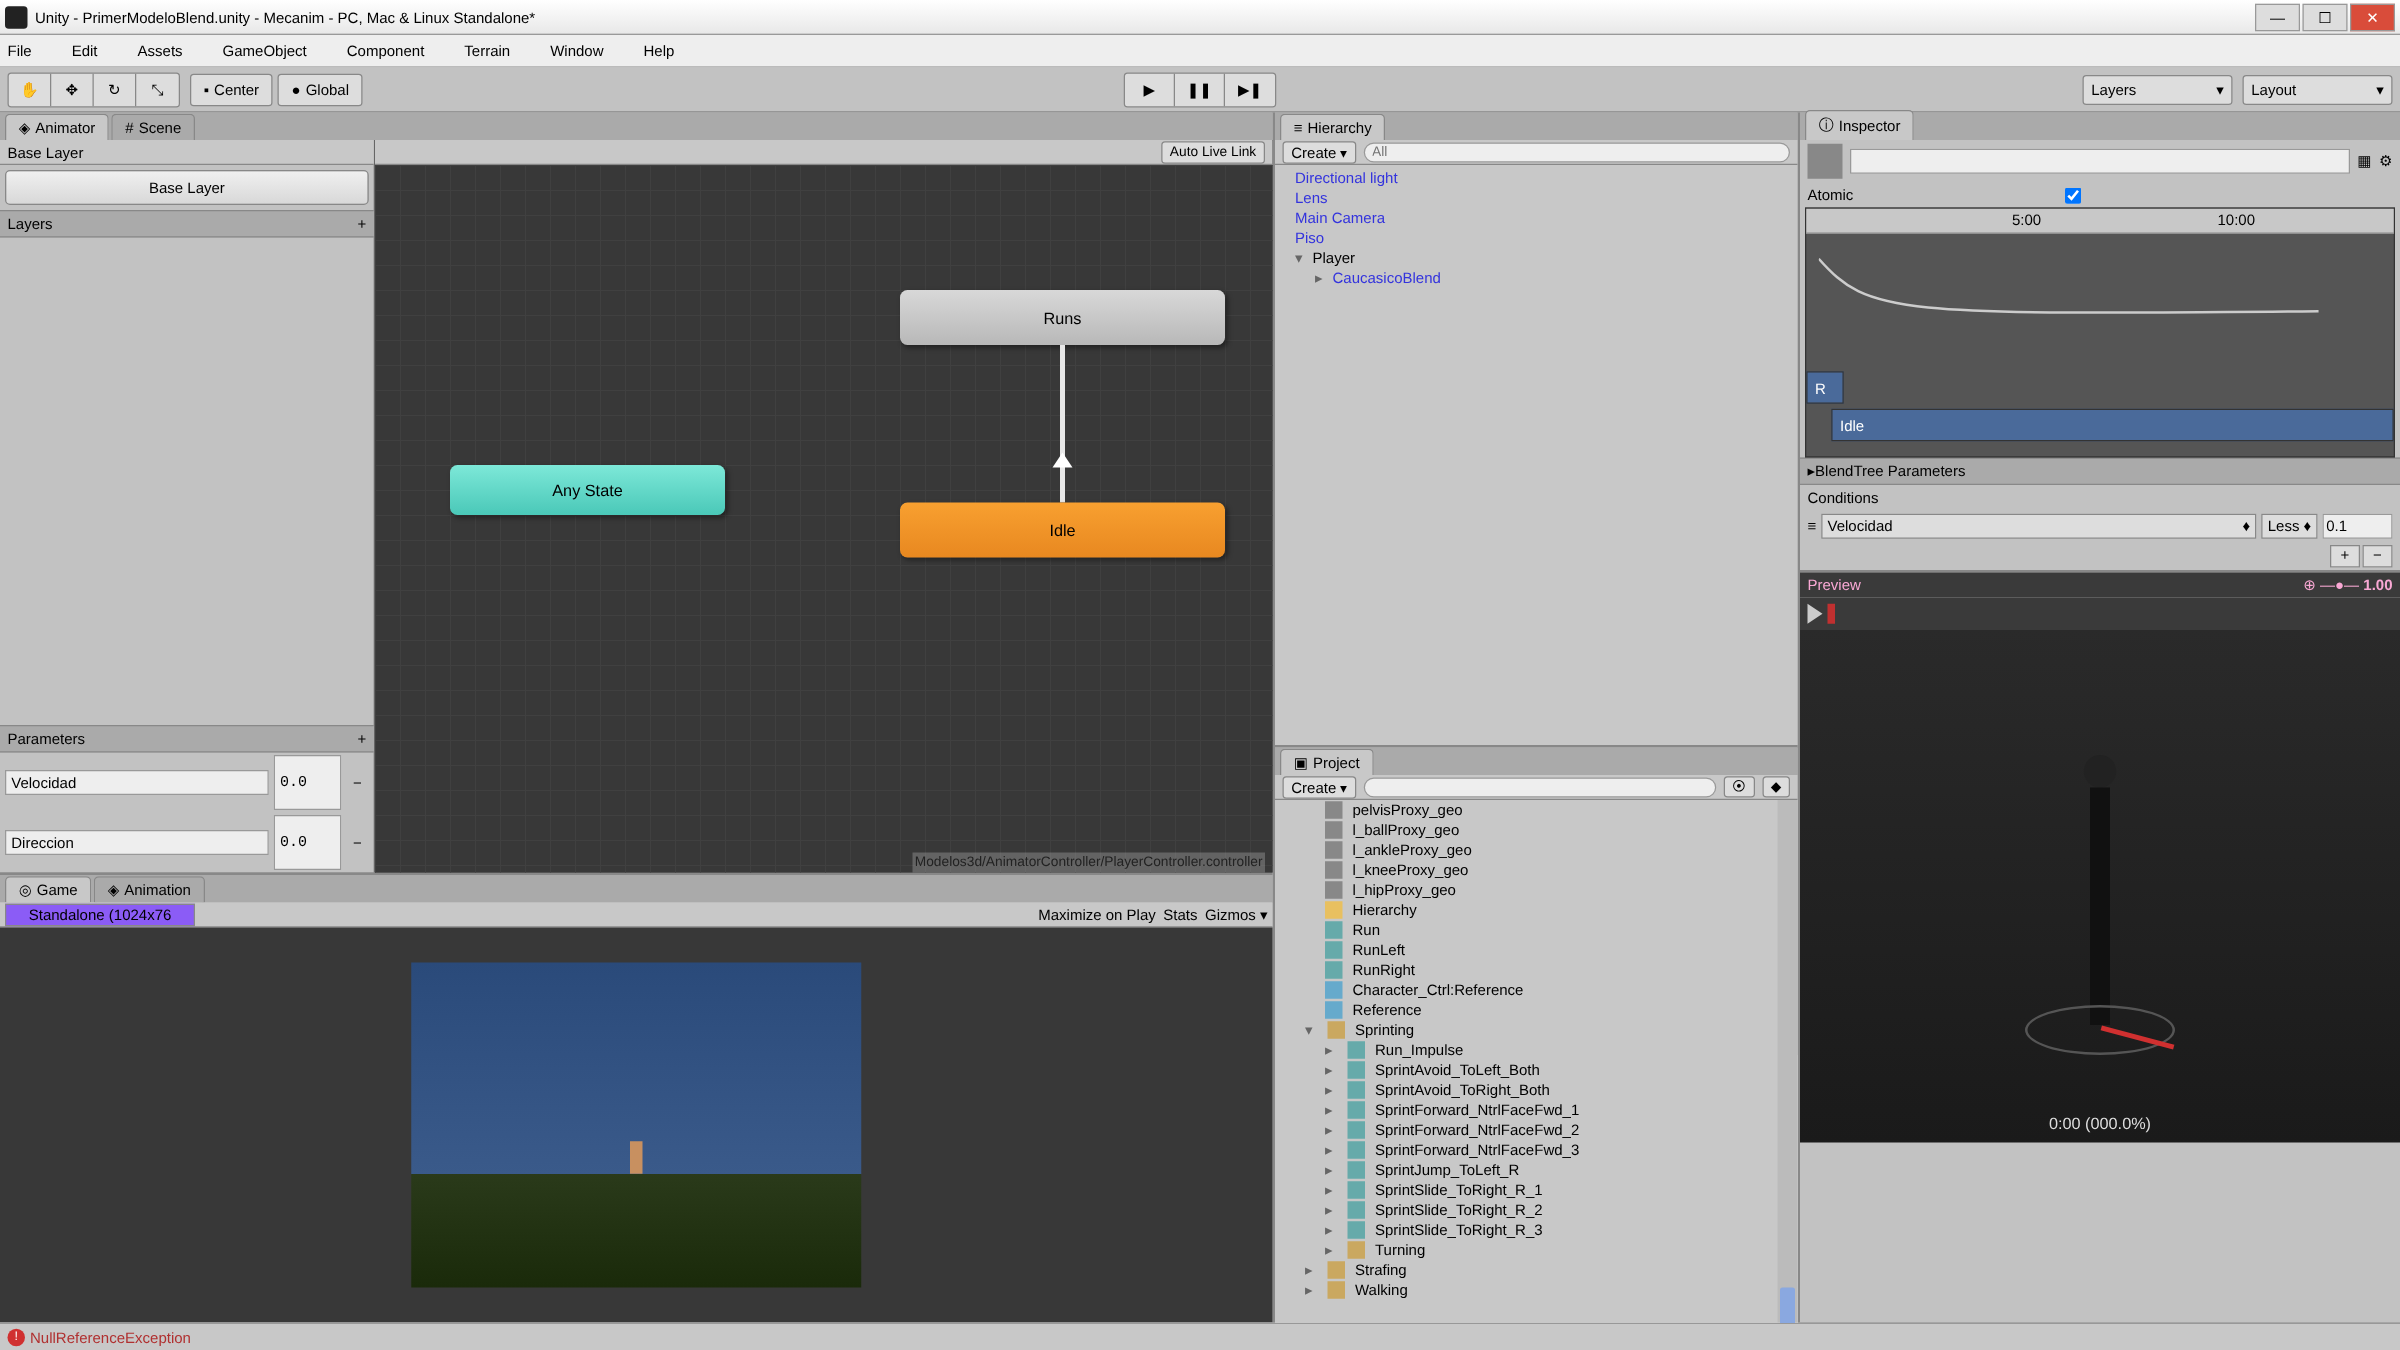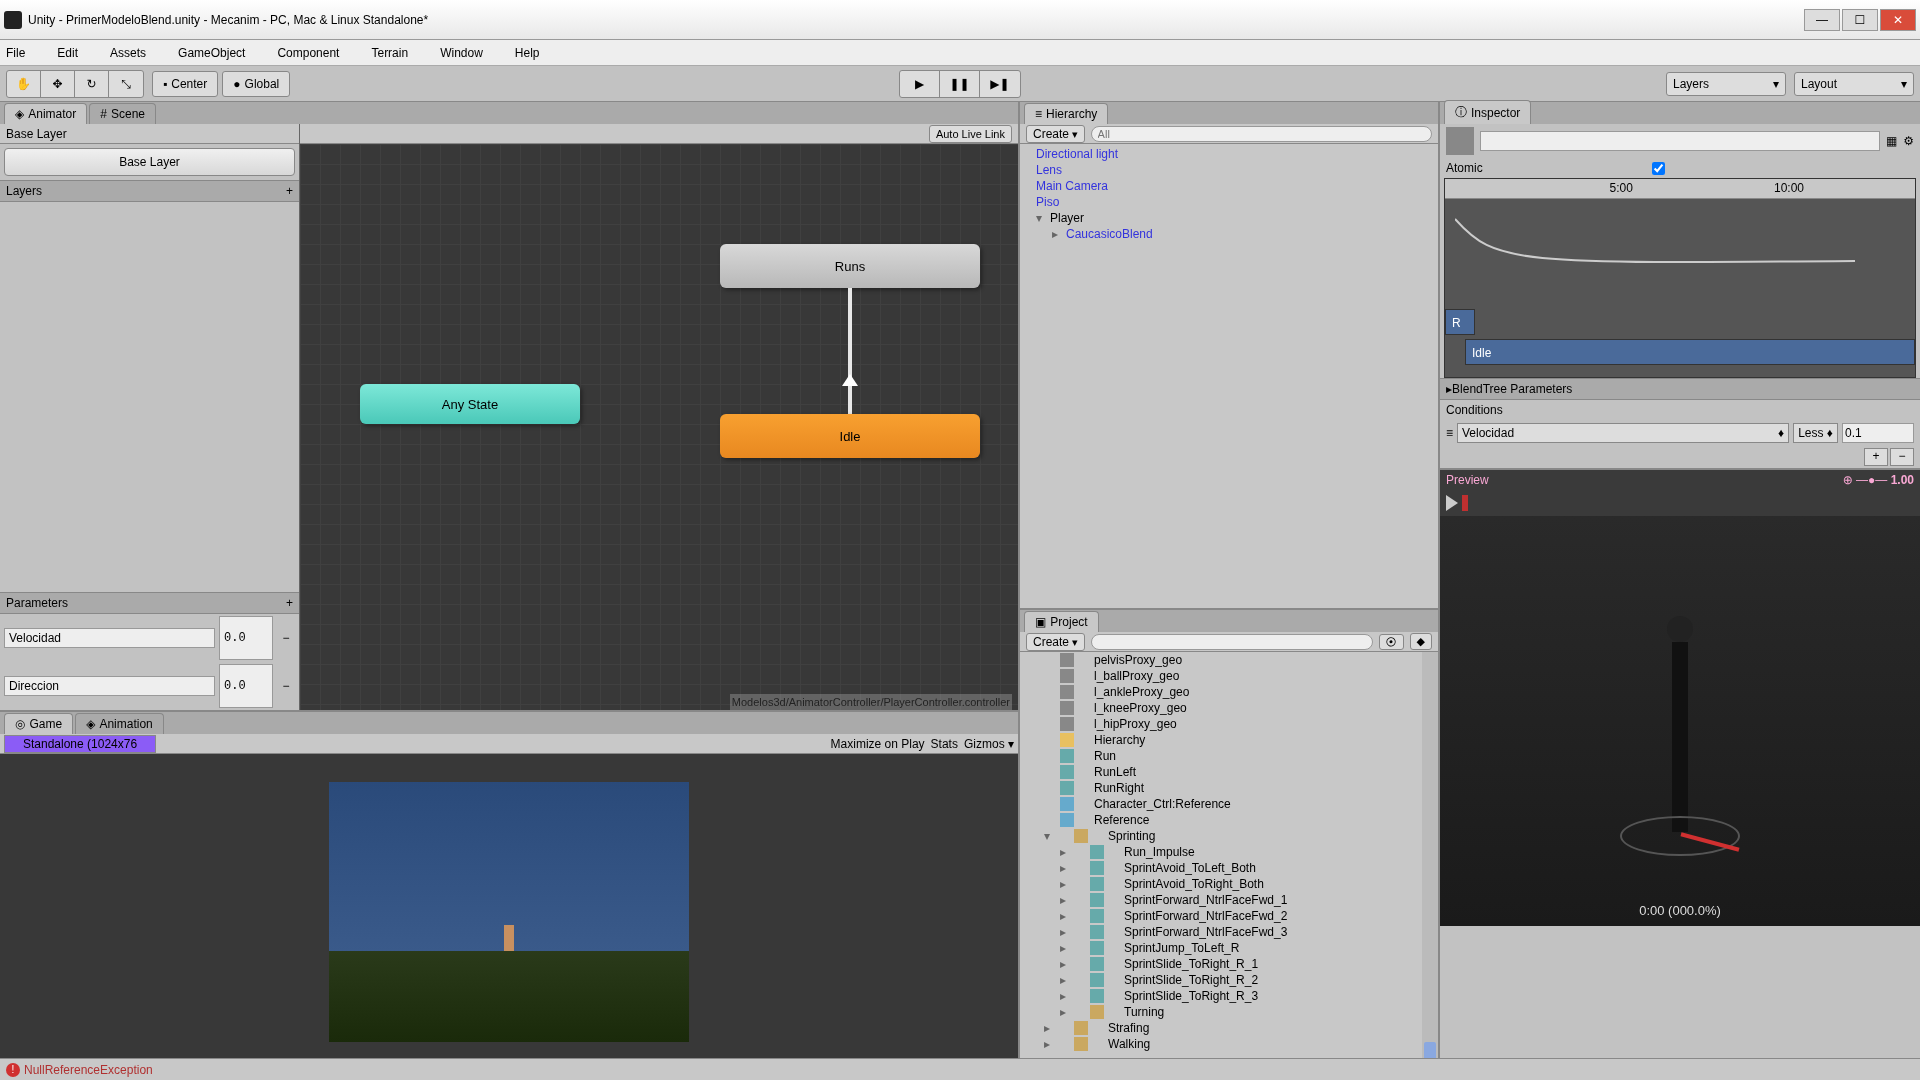--- a/index.html
+++ b/index.html
@@ -1,19 +1,19 @@
 <!DOCTYPE html>
 <html><head>
 <meta charset="utf-8">
 <style>
 * { box-sizing: border-box; margin: 0; padding: 0; font-family: Arial, sans-serif; font-size: 12px; }
 body { background: #c2c2c2; width: 1920px; height: 1080px; overflow: hidden; position: relative; }
 
 
-.title-bar { background: linear-gradient(#fff, #e8e8e8); height: 40px; display: flex; align-items: center; padding: 0 4px; border-bottom: 1px solid #999; }
+.title-bar { background: linear-gradient(#fff, #e8e8e8); height: 28px; display: flex; align-items: center; padding: 0 4px; border-bottom: 1px solid #999; }
 .title-bar .unity-icon { width: 18px; height: 18px; background: #222; border-radius: 3px; margin-right: 6px; display: inline-block; }
 .title-bar .title { flex: 1; }
 .win-btns { display: flex; gap: 2px; }
 .win-btn { width: 36px; height: 22px; background: #ddd; border: 1px solid #999; text-align: center; line-height: 20px; cursor: pointer; }
 .win-btn.close { background: #d94c3a; color: #fff; }
 
 
 .menu-bar { background: #eee; height: 26px; display: flex; align-items: center; padding: 0 6px; gap: 32px; border-bottom: 1px solid #aaa; }
 .menu-bar span { cursor: pointer; }
 
@@ -71,21 +71,21 @@
 .game-render { width: 360px; height: 260px; background: linear-gradient(#2a4a7a 0%, #3a5a8a 65%, #2a3a1a 65%, #1a2a0a 100%); position: relative; }
 .game-char { position: absolute; left: 50%; top: 55%; width: 10px; height: 26px; background: #c89060; transform: translateX(-50%); }
 
 
 .panel-body { flex: 1; background: #c8c8c8; overflow: hidden; padding: 2px 4px; }
 .tree-item { padding: 1px 0 1px 12px; cursor: pointer; color: #33d; display: flex; align-items: center; gap: 4px; }
 .tree-item.black { color: #000; }
 .tree-item .arrow { width: 10px; display: inline-block; color: #666; }
 .project-area { flex: 1; border-top: 2px solid #888; display: flex; flex-direction: column; }
 .proj-list { flex: 1; background: #c8c8c8; overflow-y: auto; position: relative; }
-.proj-item { padding: 1px 0 1px 40px; cursor: pointer; display: flex; align-items: center; gap: 20px; }
+.proj-item { padding: 1px 0 1px 40px; cursor: pointer; display: flex; align-items: center; gap: 8px; }
 .proj-item.folder { padding-left: 24px; }
 .proj-item .arrow { width: 10px; color: #666; }
 .icon-sq { width: 14px; height: 14px; background: #888; display: inline-block; }
 .icon-anim { background: #6aa; }
 .icon-folder { background: #caa860; }
 .scrollbar-v { position: absolute; right: 0; top: 0; bottom: 0; width: 16px; background: #bbb; }
 .scrollbar-thumb { position: absolute; right: 2px; top: 390px; width: 12px; height: 120px; background: #8aa8e0; border-radius: 2px; }
 
 
 .inspector-body { flex: 1; background: #c2c2c2; overflow: hidden; display: flex; flex-direction: column; }
@@ -94,21 +94,21 @@
 .insp-row input[type="checkbox"] { }
 .timeline { height: 200px; background: #555; border: 1px solid #333; margin: 0 4px; position: relative; }
 .timeline-ruler { height: 20px; background: #c8c8c8; border-bottom: 1px solid #888; display: flex; position: relative; font-size: 10px; }
 .timeline-ruler span { position: absolute; top: 2px; }
 .tl-track { position: absolute; left: 0; right: 0; height: 26px; background: #4a6a9a; border: 1px solid #333; padding-left: 6px; color: #fff; line-height: 26px; }
 .tl-curve { position: absolute; top: 30px; left: 10px; right: 10px; height: 60px; }
 .insp-section { background: #aaa; padding: 3px 6px; display: flex; align-items: center; border-top: 1px solid #888; border-bottom: 1px solid #888; cursor: pointer; }
 .cond-row { display: flex; gap: 4px; padding: 3px 6px; align-items: center; }
 .cond-row select, .cond-row .sel { border: 1px solid #888; padding: 2px 4px; background: #ddd; }
 .cond-row .sel.wide { flex: 1; display: flex; justify-content: space-between; }
-.cond-row input { width: 72px; border: 1px solid #999; padding: 2px; background: #eee; }
+.cond-row input { width: 56px; border: 1px solid #999; padding: 2px; background: #eee; }
 .plus-minus { display: flex; justify-content: flex-end; padding: 2px 6px; gap: 2px; }
 .plus-minus div { width: 24px; height: 18px; border: 1px solid #888; background: #ddd; text-align: center; cursor: pointer; }
 
 .preview-area { border-top: 2px solid #888; }
 .preview-hdr { background: #3a3a3a; color: #f9a8d4; padding: 3px 6px; display: flex; align-items: center; justify-content: space-between; }
 .preview-ctrl { background: #3a3a3a; height: 26px; display: flex; align-items: center; padding: 0 6px; }
 .preview-play { width: 0; height: 0; border-left: 12px solid #ccc; border-top: 8px solid transparent; border-bottom: 8px solid transparent; cursor: pointer; }
 .preview-view { height: 410px; background: linear-gradient(#2a2a2a, #1a1a1a); position: relative; }
 .preview-char { position: absolute; left: 50%; top: 100px; width: 40px; height: 220px; transform: translateX(-50%); }
 .preview-char .head { width: 26px; height: 26px; background: #222; border-radius: 50%; margin: 0 auto; }

